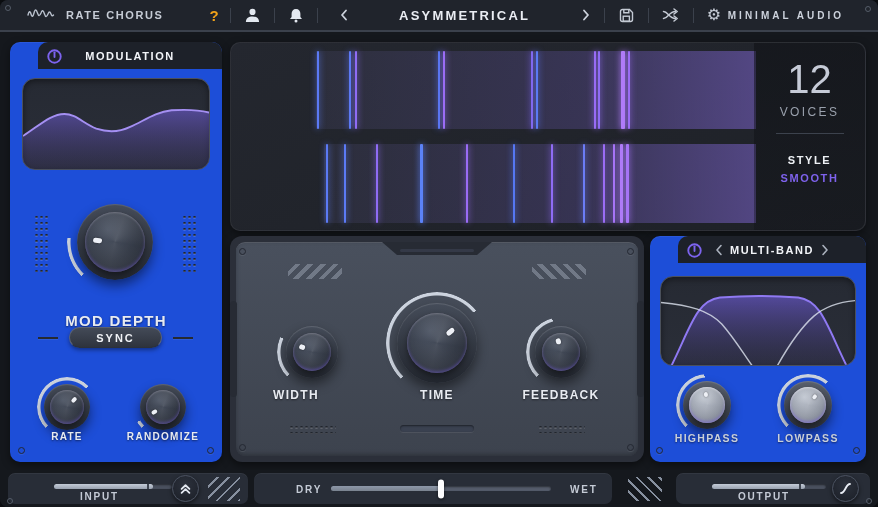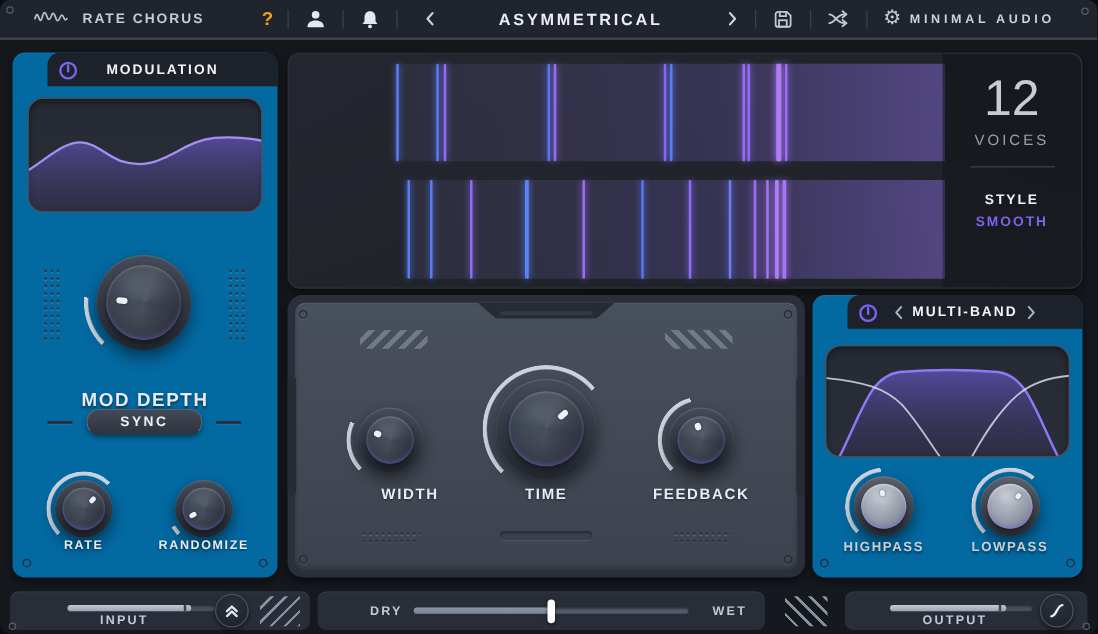--- a/index.html
+++ b/index.html
@@ -13,21 +13,21 @@
   .corner-dot.tl{left:5px;top:5px}.corner-dot.tr{right:7px;top:6px}
   .corner-dot.bl{left:7px;bottom:3px}.corner-dot.br{right:6px;bottom:3px}
   .app-title{margin-left:10px;font-size:11px;font-weight:700;letter-spacing:1.6px;color:#c6ccd6;}
   .help{margin-left:46px;font-size:15px;font-weight:700;color:#f0a21a;cursor:pointer;}
   .tb-sep{width:1px;height:15px;background:#3b414c;margin:0 11px;}
   .tb-btn{background:none;border:none;padding:2px;display:grid;place-items:center;cursor:pointer;}
   .preset{width:228px;text-align:center;font-size:13px;font-weight:700;letter-spacing:2.2px;color:#eaedf3;cursor:pointer;}
   .brand{margin-left:auto;padding-right:34px;font-size:10px;font-weight:700;letter-spacing:3px;color:#ccd2dc;}
   
   .main{position:absolute;left:0;top:32px;right:0;bottom:37px;background:#15181d;}
-  .panel{position:absolute;background:#0369a1;border-radius:10px;
+  .panel{position:absolute;background:#1d4ed8;border-radius:10px;
          box-shadow:0 3px 8px rgba(0,0,0,.45), inset 0 1px 0 rgba(255,255,255,.06);padding-left:28px;}
   .panel-header{position:relative;height:27px;background:#1d2129;border-radius:10px 10px 0 0;
                 display:flex;align-items:center;justify-content:center;}
   .panel-title{font-size:11px;font-weight:700;letter-spacing:1.6px;color:#f2f4f8;}
   .power{position:absolute;left:7px;top:5px;width:18px;height:18px;display:grid;place-items:center;
          background:none;border:none;padding:0;cursor:pointer;}
   .hdr-chev{background:none;border:none;padding:0 7px;display:grid;place-items:center;cursor:pointer;}
   
   .knob{position:absolute;display:grid;place-items:center;width:var(--size);height:var(--size);cursor:pointer;}
   .k-arc{position:absolute;inset:0;border-radius:50%;
@@ -294,21 +294,21 @@
           </div>
       </div>
       <div class="knob" style="left: 296px; top: 81px; --size: 70px; --rim: 52px; --face: 38px; --angle: -15deg; --sweep: 120deg;">
         <div class="k-arc"></div>
           <div class="k-rim">
             <div class="k-face">
               <div class="k-ind"></div>
             </div>
           </div>
       </div>
-      <span class="ctl-label" style="left:98px;top:152px;font-size:12px;">WIDTH</span>
+      <span class="ctl-label" style="left:66px;top:152px;font-size:12px;">WIDTH</span>
       <span class="ctl-label" style="left:207px;top:152px;font-size:12px;">TIME</span>
       <span class="ctl-label" style="left:331px;top:152px;font-size:12px;">FEEDBACK</span>
       <div class="dotgrid" style="left:59px;top:188px;width:47px;height:10px;"></div>
       <div class="slot" style="left:170px;top:189px;"></div>
       <div class="dotgrid" style="left:308px;top:188px;width:47px;height:10px;"></div>
       <span class="screw" style="left:9px;top:12px;"></span>
       <span class="screw" style="left:397px;top:12px;"></span>
       <span class="screw" style="left:9px;top:208px;"></span>
       <span class="screw" style="left:397px;top:208px;"></span>
     </section>

